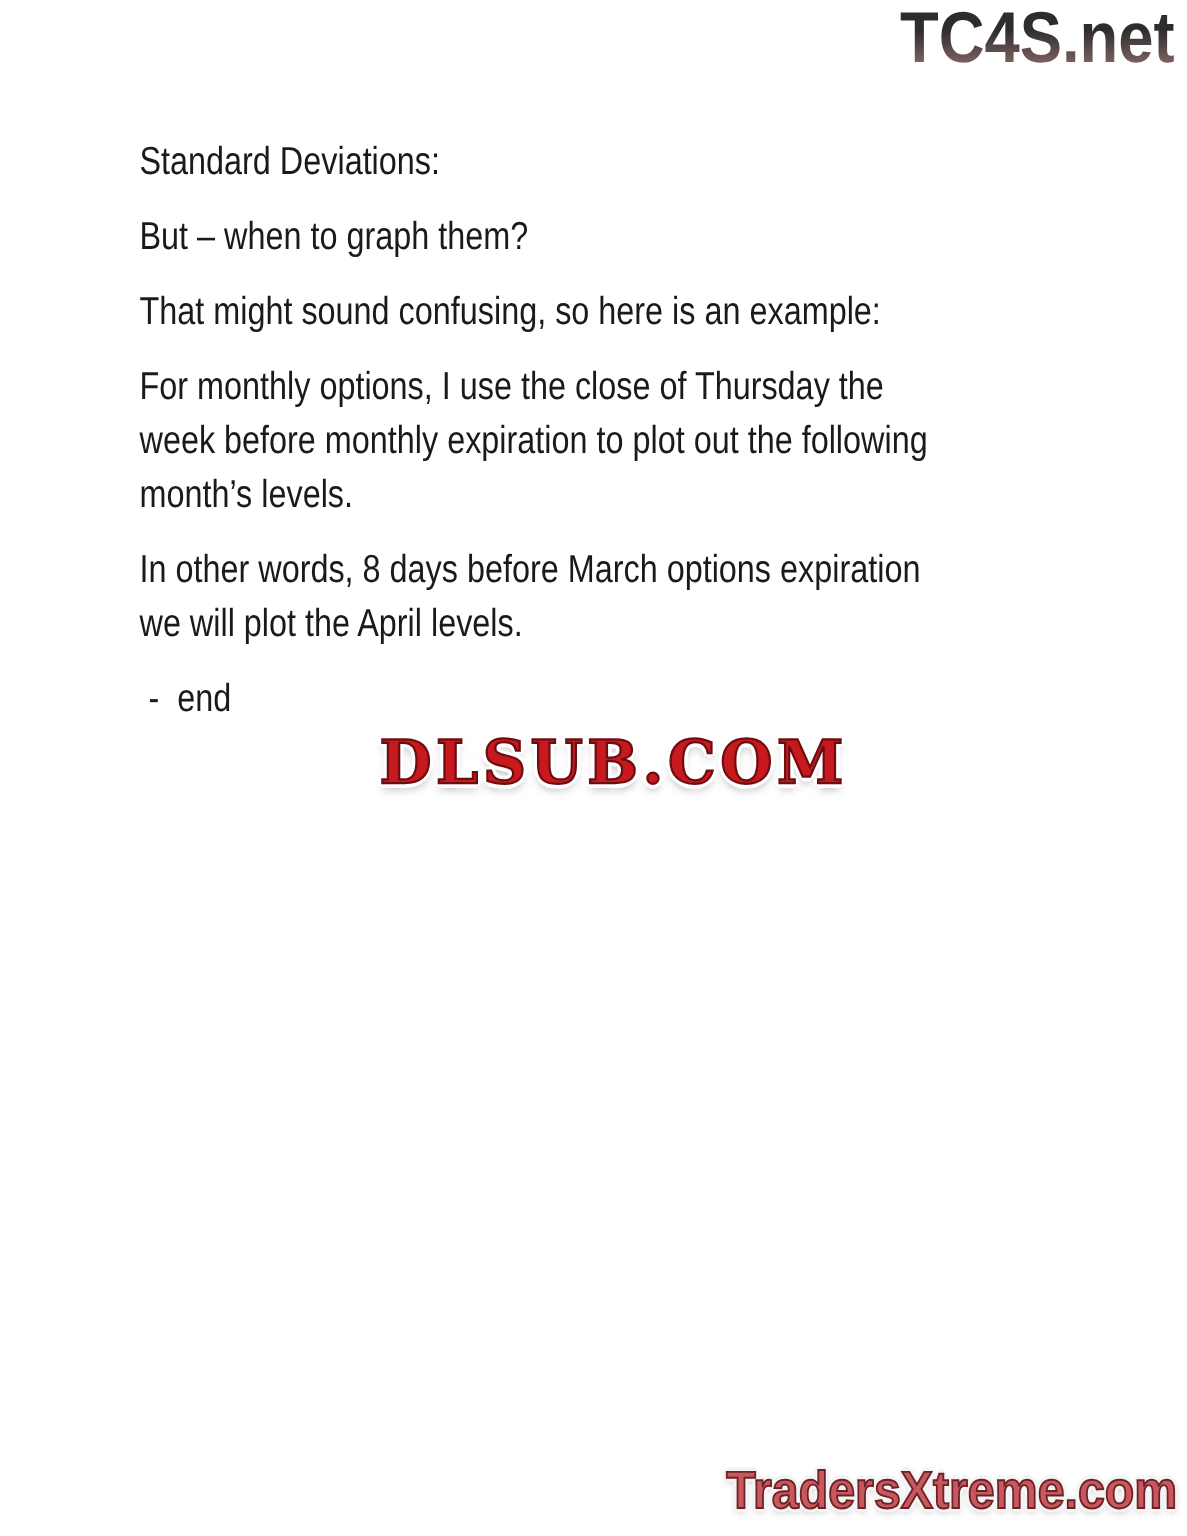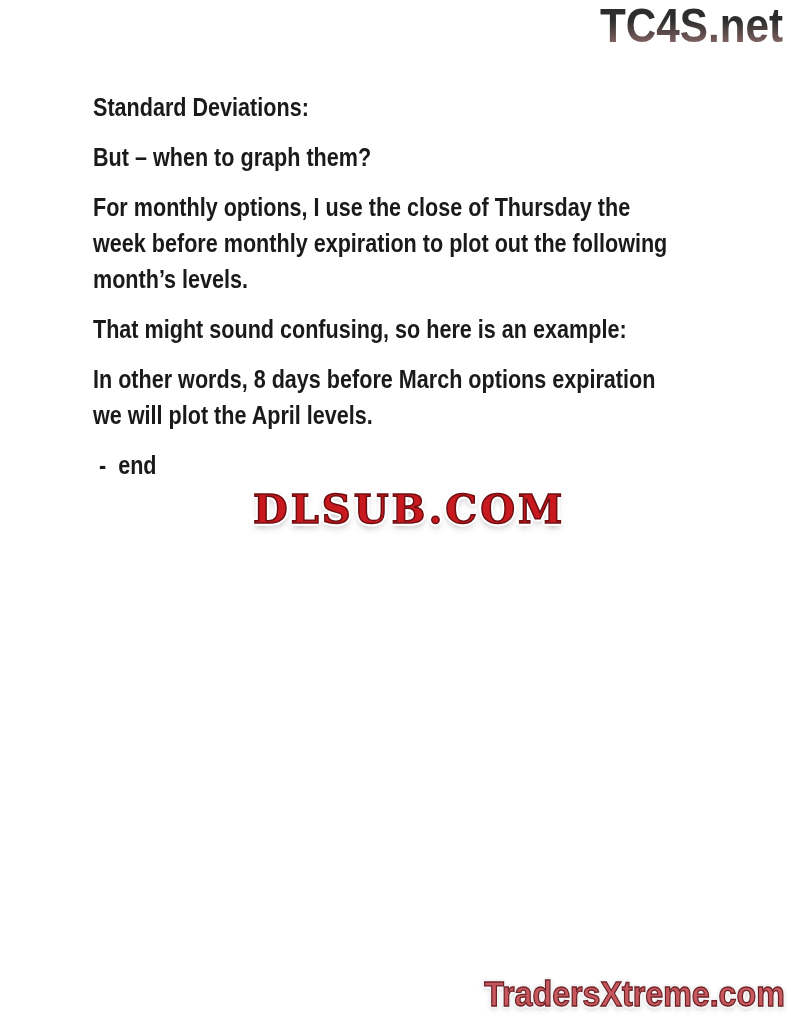--- a/index.html
+++ b/index.html
@@ -17,21 +17,21 @@
 
   
   .doc {
     position: absolute;
     left: 93px;
     top: 89px;
     width: 660px;
     color: var(--text-color, #1a1a1a);
     font-size: 26px;
   }
-  .para { margin: 0 0 14px 0; font-weight: bold; }
+  .para { margin: 0 0 14px 0; }
   .line {
     line-height: 36px;
     white-space: pre;
     transform: scaleX(0.83);
     transform-origin: 0 0;
   }
   .para-end { }
 
   
   .logo-tc4s {
@@ -109,27 +109,27 @@
     <div class="line">Standard Deviations:</div>
   </div>
 
 
   <div class="para">
     <div class="line">But – when to graph them?</div>
   </div>
 
 
   <div class="para">
+    <div class="line">That might sound confusing, so here is an example:</div>
+  </div>
+
+  <div class="para">
     <div class="line">For monthly options, I use the close of Thursday the</div>
     <div class="line">week before monthly expiration to plot out the following</div>
     <div class="line">month’s levels.</div>
-  </div>
-
-  <div class="para">
-    <div class="line">That might sound confusing, so here is an example:</div>
   </div>
 
 
 
   <div class="para">
     <div class="line">In other words, 8 days before March options expiration</div>
     <div class="line">we will plot the April levels.</div>
   </div>
 
   <div class="para para-end">

